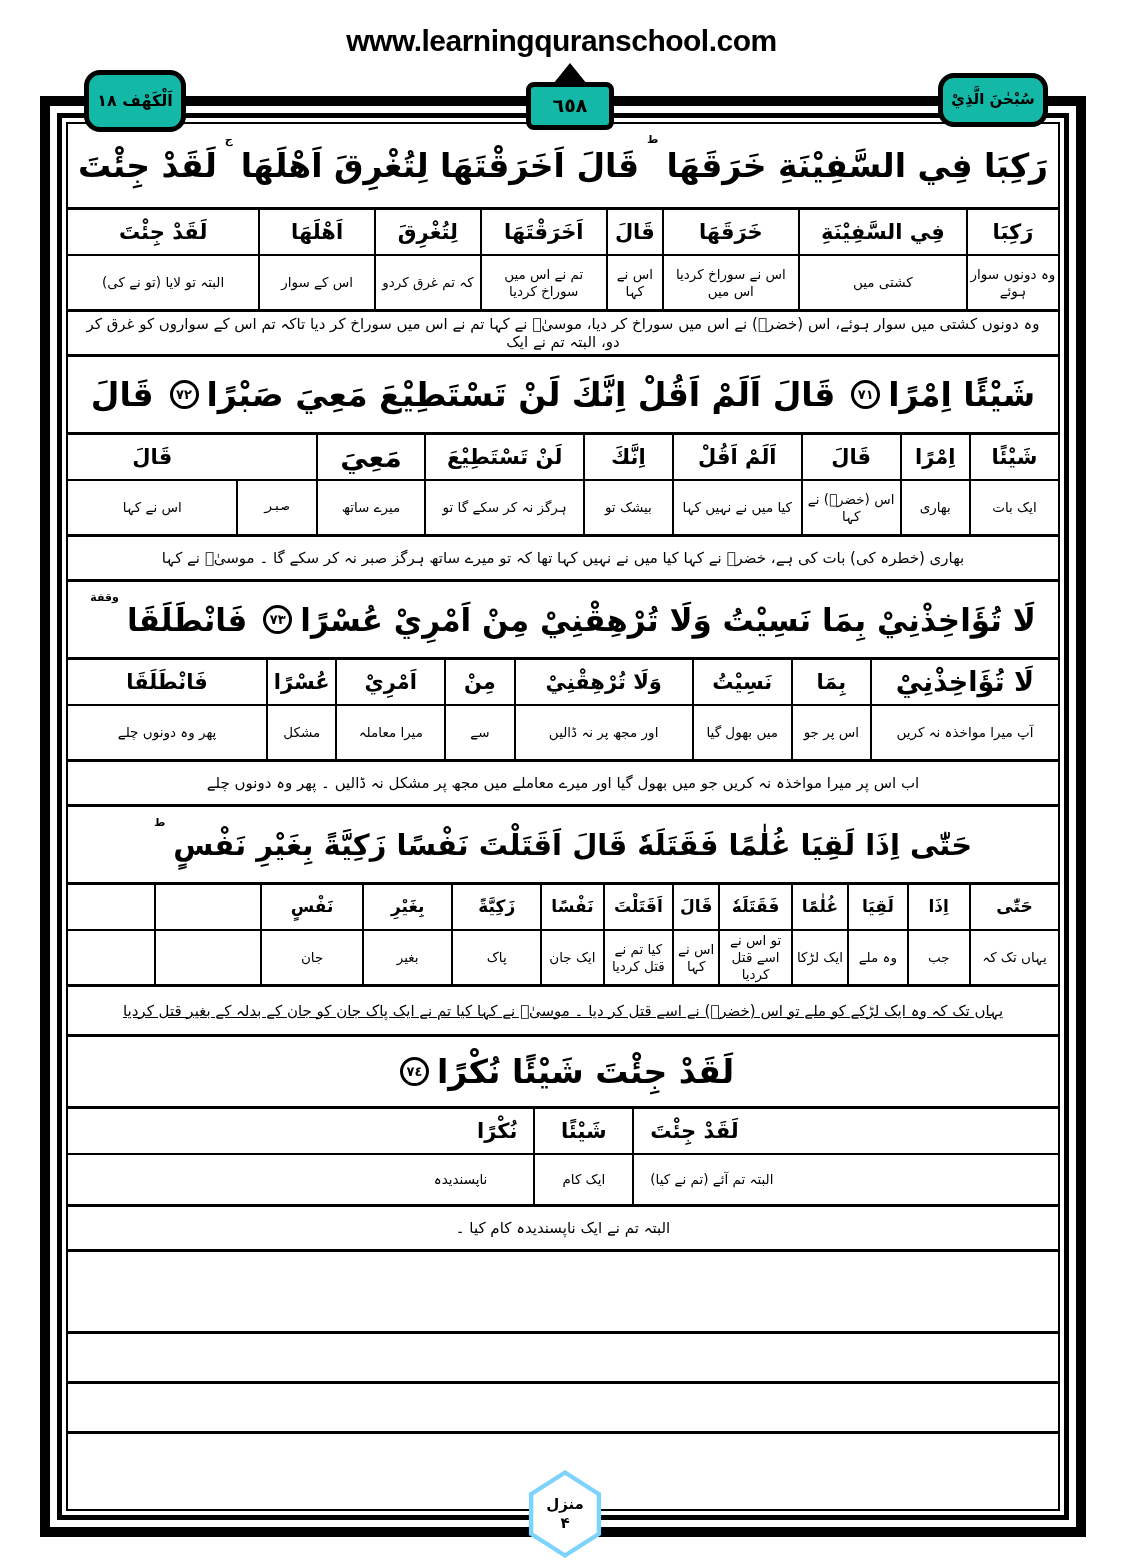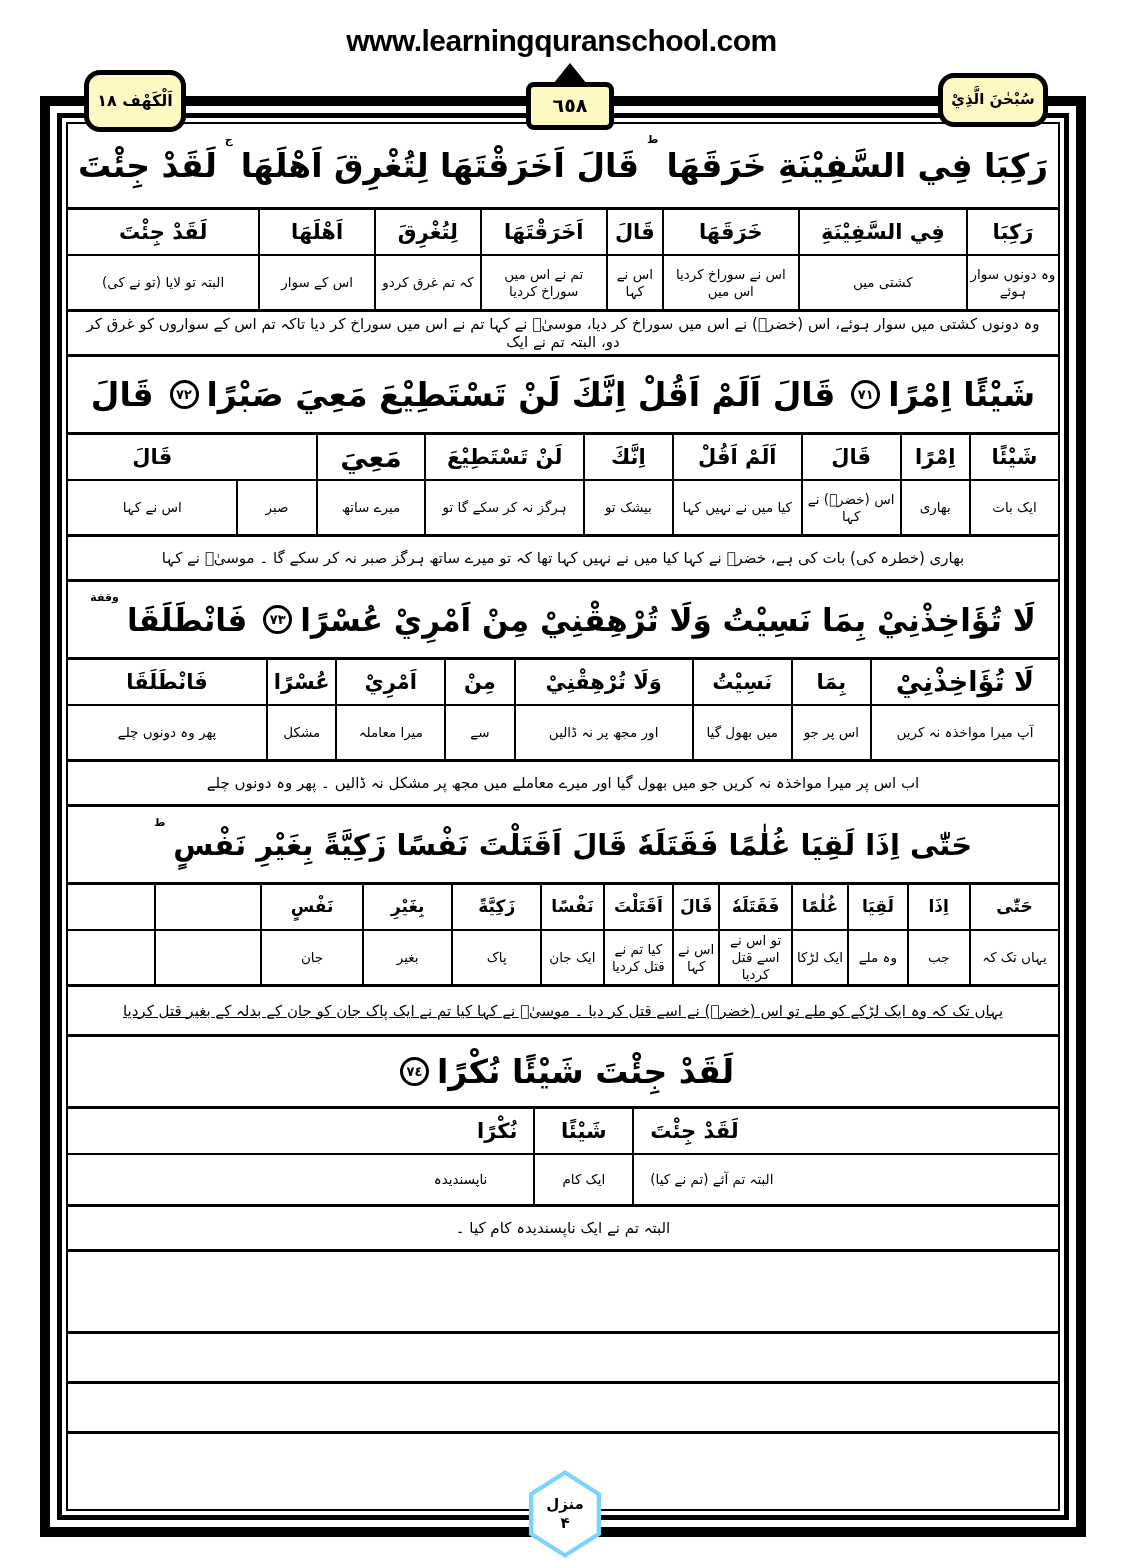--- a/index.html
+++ b/index.html
@@ -20,21 +20,21 @@
   }
   .frame-inner {
     position:absolute; inset:7px; border:5px solid #000;
   }
   .content {
     position:absolute; inset:4px; border:2px solid #000;
     display:flex; flex-direction:column; direction:rtl;
   }
   
   .badge {
-    position:absolute; background:#fef9c3; border:5px solid #000; border-radius:16px;
+    position:absolute; background:#14b8a6; border:5px solid #000; border-radius:16px;
     display:flex; align-items:center; justify-content:center;
     font-weight:bold; direction:rtl; z-index:5; text-align:center; line-height:1.15;
   }
   .badge.surah { left:84px;  top:70px;  width:102px; height:62px; font-size:16px; }
   .badge.juz   { left:938px; top:73px;  width:110px; height:54px; font-size:15px; }
   .badge.pageno{ left:526px; top:82px;  width:88px;  height:48px; font-size:19px; border-radius:8px; }
   .badge.pageno::before {
     content:""; position:absolute; top:-24px; left:50%; transform:translateX(-50%);
     border-left:17px solid transparent; border-right:17px solid transparent;
     border-bottom:21px solid #000;
@@ -140,21 +140,21 @@
           <div class="cell word-cell" style="width: 17%; font-size: 21px;">قَالَ</div>
         </div>
         <div class="grid-row meanings" style="height: 56px;">
           <div class="cell meaning-cell" style="width: 9%;">ایک بات</div>
           <div class="cell meaning-cell" style="width: 7%;">بھاری</div>
           <div class="cell meaning-cell" style="width: 10%;">اس (خضرؑ) نے کہا</div>
           <div class="cell meaning-cell" style="width: 13%;">کیا میں نے نہیں کہا</div>
           <div class="cell meaning-cell" style="width: 9%;">بیشک تو</div>
           <div class="cell meaning-cell" style="width: 16%;">ہرگز نہ کر سکے گا تو</div>
           <div class="cell meaning-cell" style="width: 11%;">میرے ساتھ</div>
-          <div class="cell meaning-cell" style="width: 8%;">صبر</div>
+          <div class="cell meaning-cell" style="width: 8%; font-family: Liberation Mono, monospace;">صبر</div>
           <div class="cell meaning-cell" style="width: 17%;">اس نے کہا</div>
         </div>
         <div class="trans-row" style="height: 45px;">بھاری (خطرہ کی) بات کی ہے، خضرؑ نے کہا کیا میں نے نہیں کہا تھا کہ تو میرے ساتھ ہرگز صبر نہ کر سکے گا ۔ موسیٰؑ نے کہا</div>
         <div class="verse-row" style="height: 78px; font-size: 31px;">
           <span>لَا تُؤَاخِذْنِيْ بِمَا نَسِيْتُ وَلَا تُرْهِقْنِيْ مِنْ اَمْرِيْ عُسْرًا</span>
           <span class="ayah-circle">٧٣</span>
           <span>فَانْطَلَقَا</span>
           <span class="waqf-note">وقفة</span>
         </div>
         <div class="grid-row words" style="height: 46px;">

